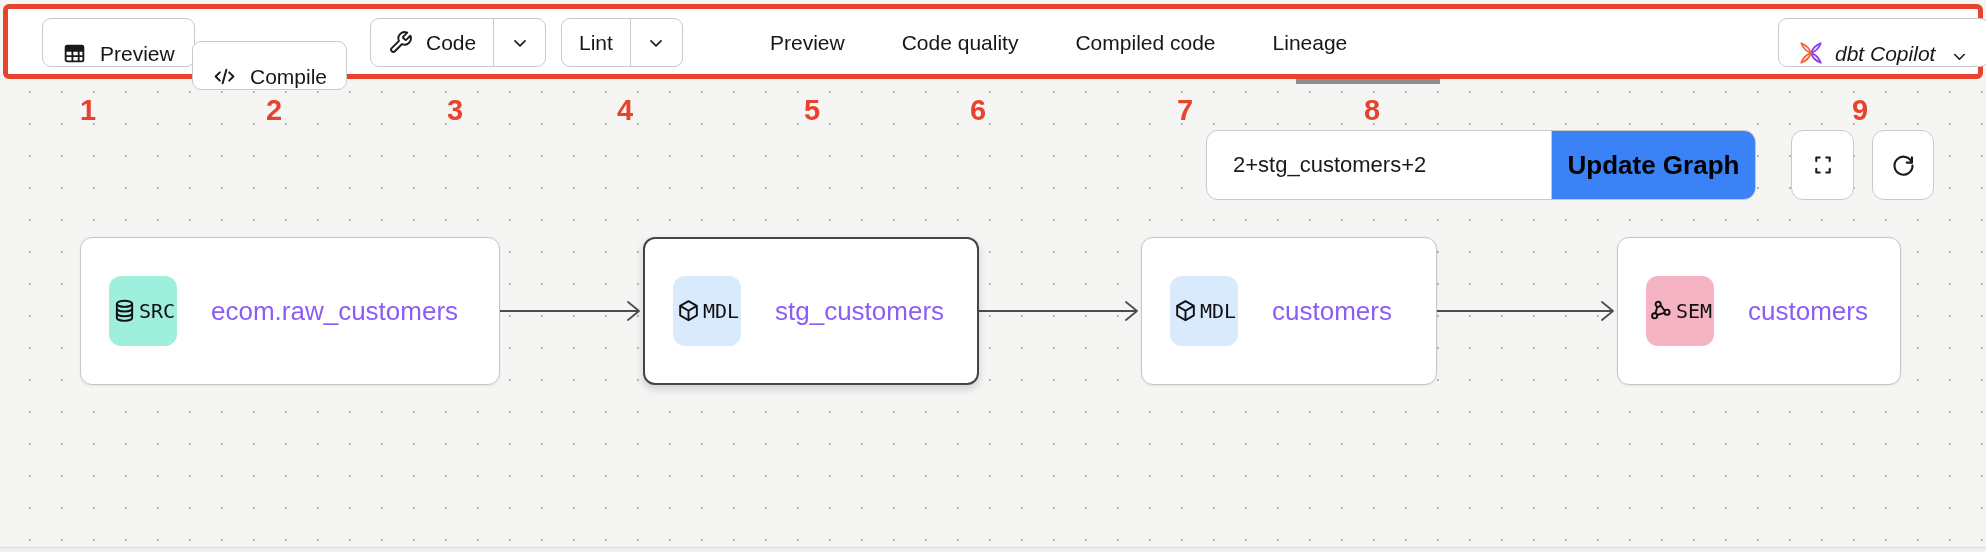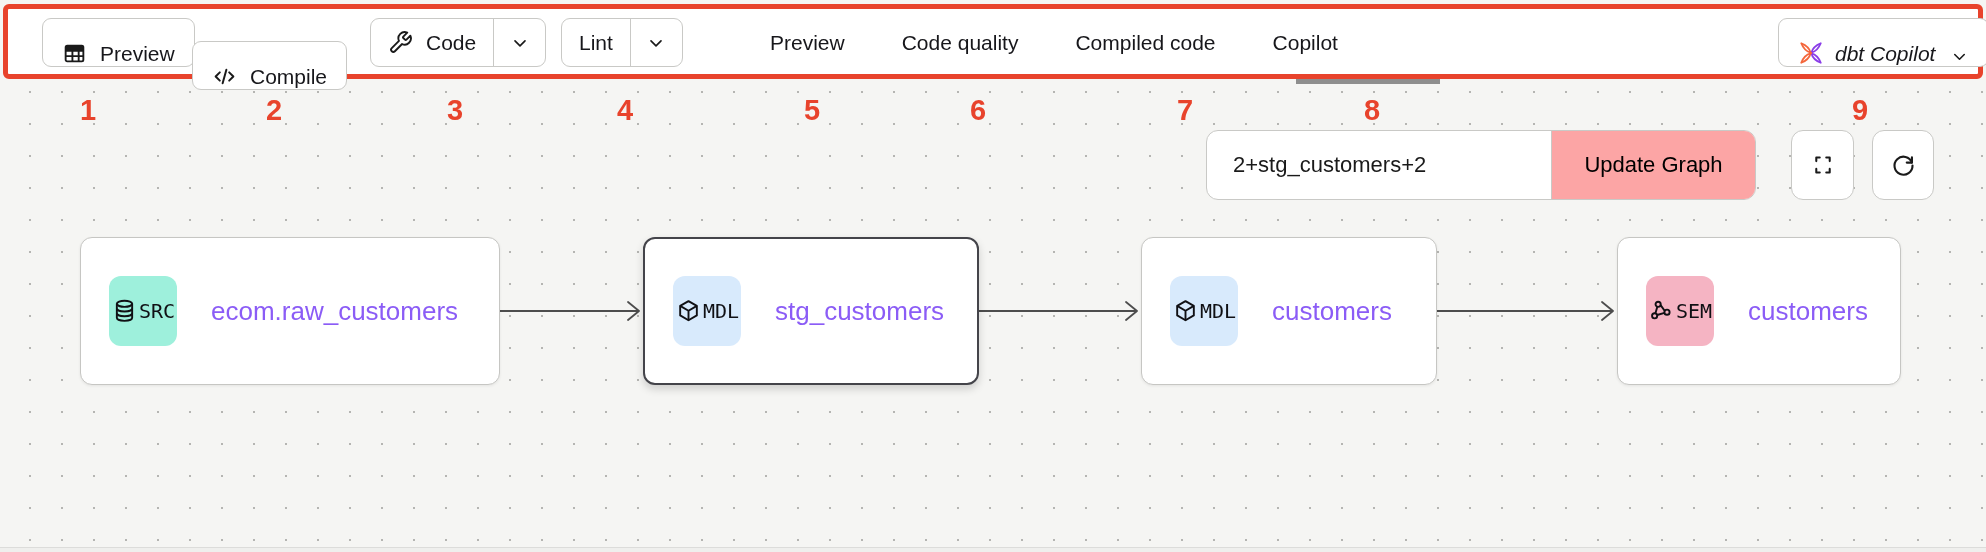--- a/index.html
+++ b/index.html
@@ -50,21 +50,21 @@
     display:flex; background:#fff; border:1.5px solid #c9c9c6; border-radius:12px;
     overflow:hidden; z-index:1;
   }
   .selector-input {
     flex:1; display:flex; align-items:center; padding:0 26px;
     font-size:22px; color:#1a1a1a; border:none; outline:none; background:transparent;
   }
   .selector-divider { width:1.5px; background:#c9c9c6; }
   .update-btn {
     width:203px; display:flex; align-items:center; justify-content:center;
-    font-size:22px; font-weight:400; cursor:pointer; background:#fca5a5; border:none;
+    font-size:26px; font-weight:700; cursor:pointer; background:#3b82f6; border:none;
   }
   .icon-btn {
     position:absolute; top:130px; width:63px; height:70px;
     display:flex; align-items:center; justify-content:center;
     background:#fff; border:1.5px solid #c9c9c6; border-radius:12px; cursor:pointer; z-index:1;
   }
 
   
   .node {
     position:absolute; top:237px; height:148px;
@@ -152,21 +152,21 @@
           <path d="M6 9.5 12 15.5 18 9.5"></path>
         </svg>
     </span>
   </div>
 </div>
 
 <nav class="tabs tb-item" style="left:770px;">
   <span class="tab">Preview</span>
   <span class="tab">Code quality</span>
   <span class="tab">Compiled code</span>
-  <span class="tab">Copilot</span>
+  <span class="tab">Lineage</span>
 </nav>
 
 <button class="btn tb-item" style="left:1778px; gap:11px;font-style:italic;">
   <span class="icon">
     <svg width="26" height="26" viewBox="0 0 24 24" fill="none" stroke-width="1.7" stroke-linejoin="round">
       <path stroke="#f4673c" d="M11.6 11.6C9.3 11 5.4 9 3 3c6 2.4 8 6.3 8.6 8.6Z"></path>
       <path stroke="#8b3ee8" d="M12.4 11.6C13 9.3 15 5.4 21 3c-2.4 6-6.3 8-8.6 8.6Z"></path>
       <path stroke="#8b3ee8" d="M12.4 12.4c2.3.6 6.2 2.6 8.6 8.6-6-2.4-8-6.3-8.6-8.6Z"></path>
       <path stroke="#f4673c" d="M11.6 12.4C11 14.7 9 18.6 3 21c2.4-6 6.3-8 8.6-8.6Z"></path>
       <circle cx="12" cy="12" r="1.1" fill="#f4673c" stroke="none"></circle>

